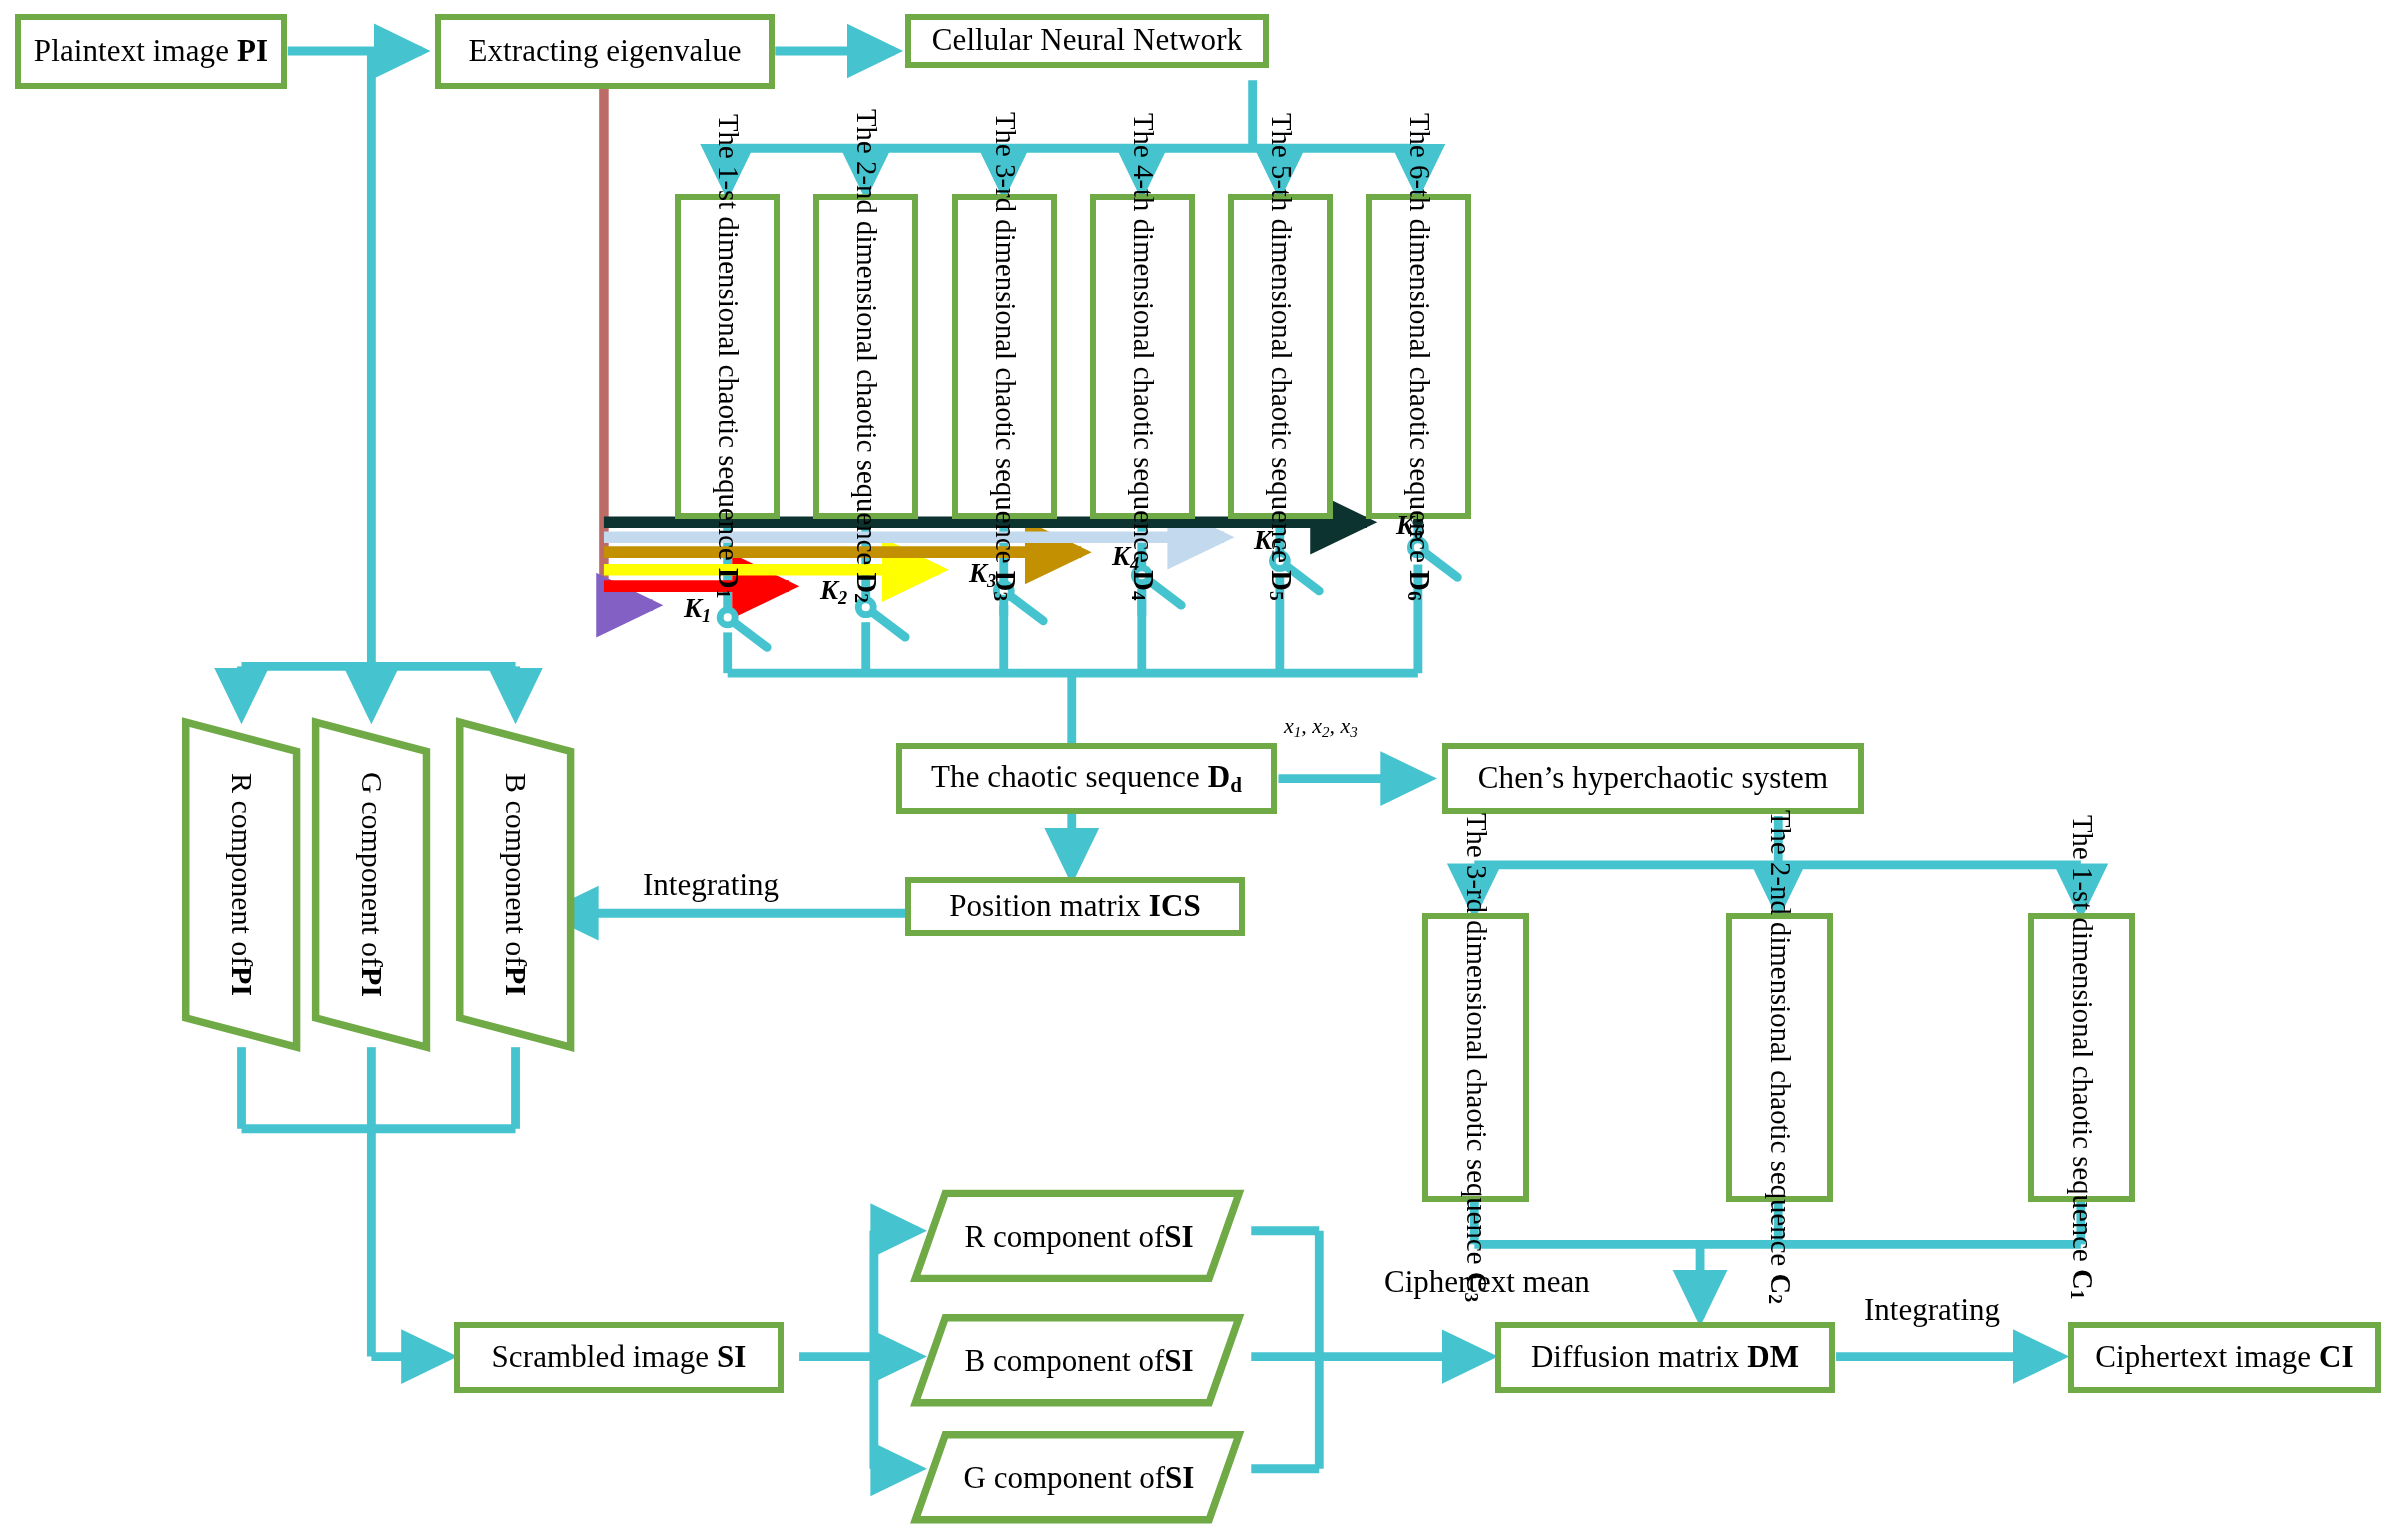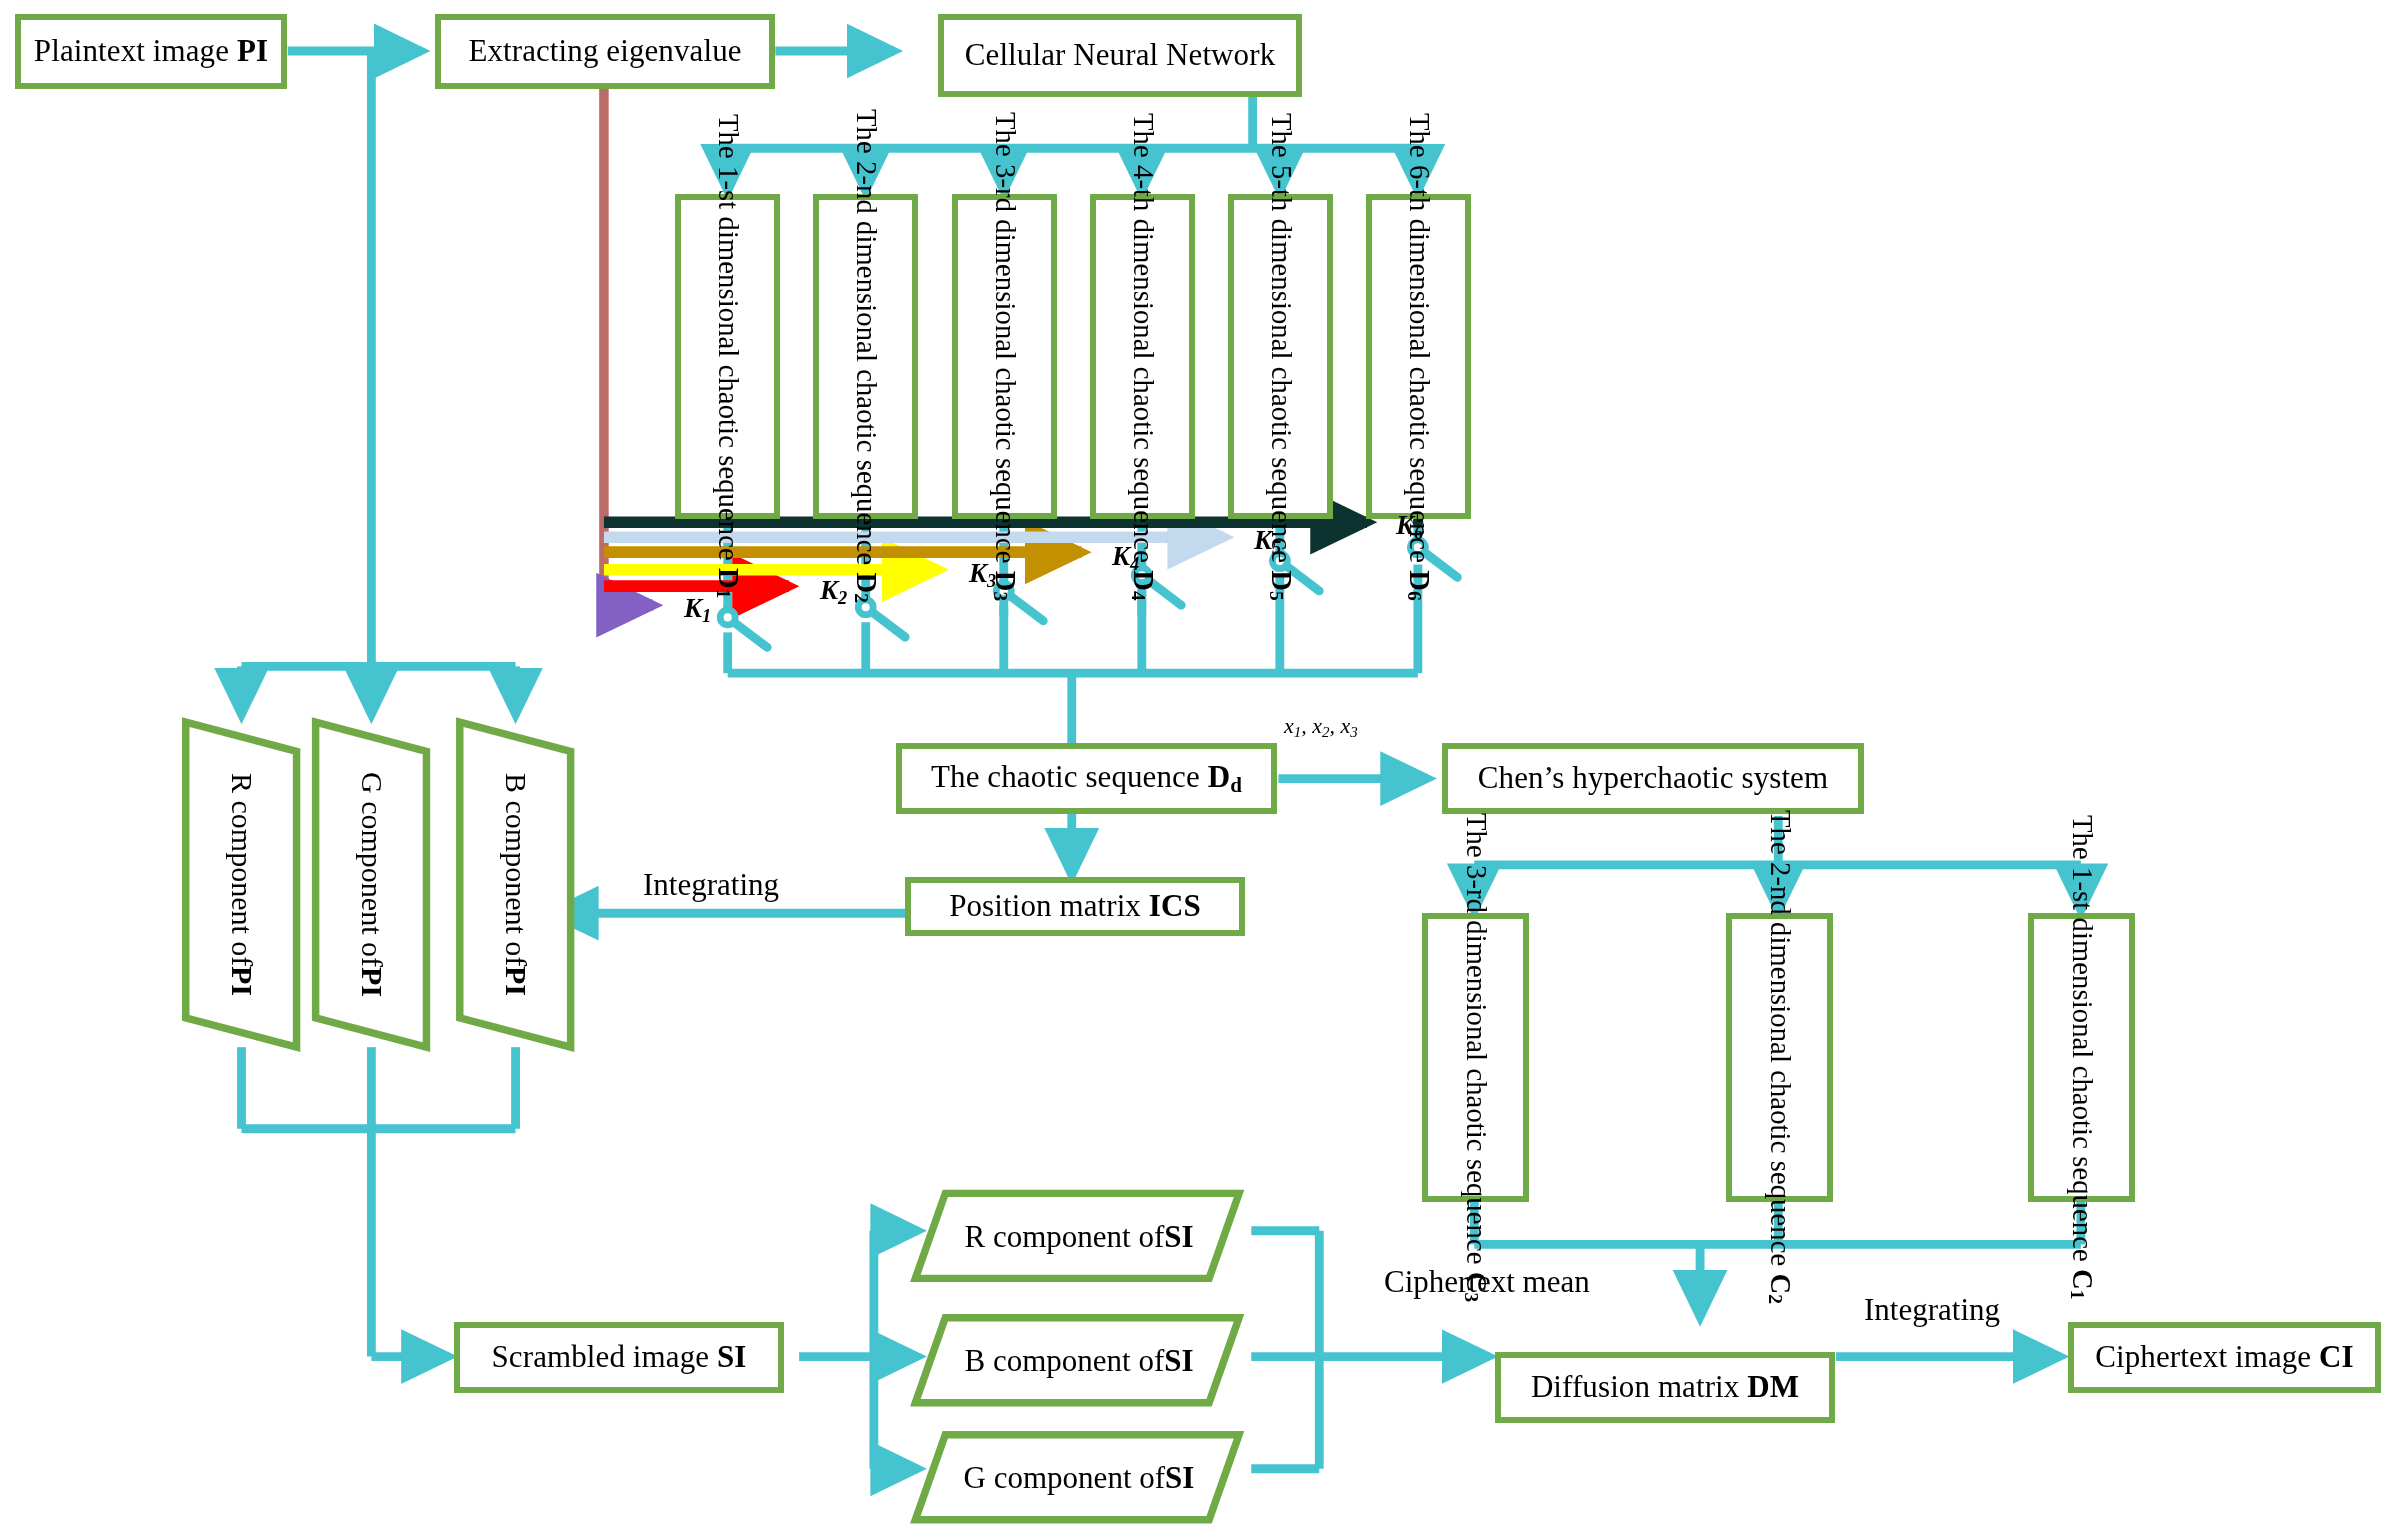--- a/index.html
+++ b/index.html
@@ -176,21 +176,21 @@
   </svg>
 
   <div class="node" style="left:435px;top:13.6px;width:340px;height:75px;">
     <span class="lbl">Extracting eigenvalue</span>
   </div>
 
   <div class="node" style="left:15px;top:13.6px;width:272px;height:75px;">
     <span class="lbl">Plaintext image <b>PI</b></span>
   </div>
 
-  <div class="node" style="left:938px;top:13.6px;width:364px;height:83px;">
+  <div class="node" style="left:905px;top:13.6px;width:364px;height:54px;">
     <span class="lbl">Cellular Neural Network</span>
   </div>
 
   <div class="node vert" style="left:675px;top:194px;width:105px;height:325px;">
     <span class="lbl">The 1-st dimensional chaotic sequence <b>D</b><sub>1</sub></span>
   </div>
   <div class="node vert" style="left:813px;top:194px;width:105px;height:325px;">
     <span class="lbl">The 2-nd dimensional chaotic sequence <b>D</b><sub>2</sub></span>
   </div>
   <div class="node vert" style="left:952px;top:194px;width:105px;height:325px;">
@@ -260,21 +260,21 @@
   <div class="para" style="left:916px;top:1435px;width:326px;height:86px;">
     <div class="lbl">G component of <b>SI</b></div>
   </div>
 
   <div class="node" style="left:454px;top:1322px;width:330px;height:71px;">
     <span class="lbl">Scrambled image <b>SI</b></span>
   </div>
 
   <div class="freetext" style="left:1384px;top:1264px;">Ciphertext mean</div>
 
-  <div class="node" style="left:1495px;top:1322px;width:340px;height:71px;margin-top:30px;">
+  <div class="node" style="left:1495px;top:1322px;width:340px;height:71px;">
     <span class="lbl">Diffusion matrix <b>DM</b></span>
   </div>
 
   <div class="freetext" style="left:1864px;top:1292px;">Integrating</div>
 
   <div class="node" style="left:2068px;top:1322px;width:313px;height:71px;">
     <span class="lbl">Ciphertext image <b>CI</b></span>
   </div>
 
 </div>

